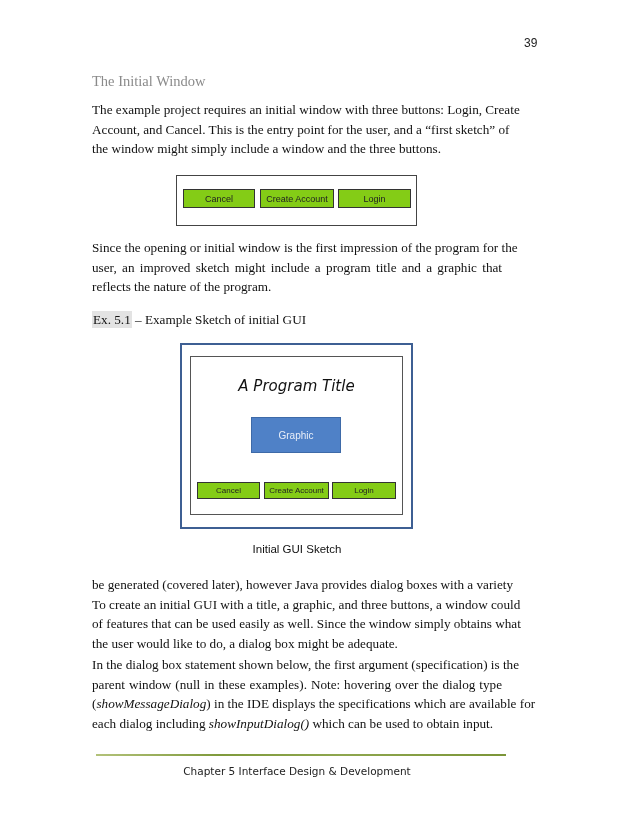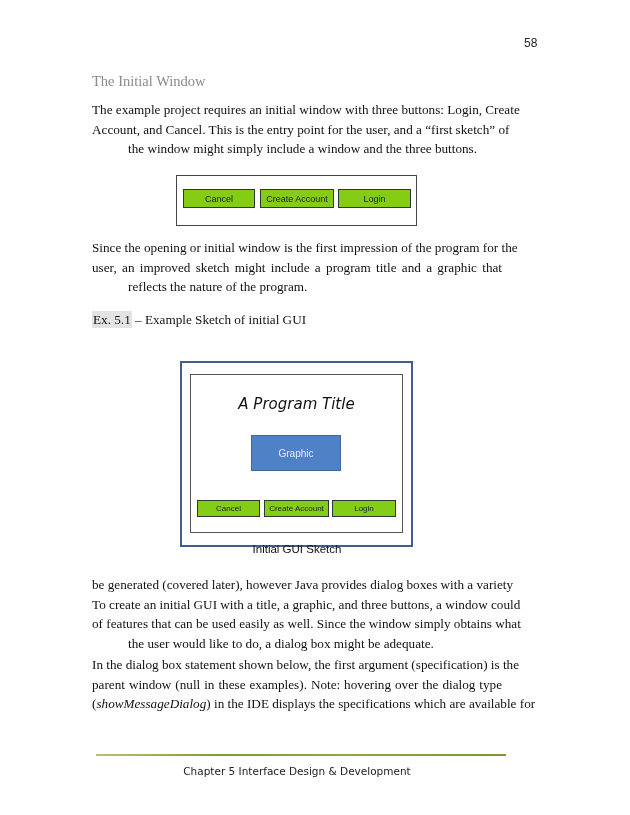--- a/index.html
+++ b/index.html
@@ -5,60 +5,60 @@
   * { box-sizing: border-box; margin: 0; padding: 0; }
   html, body { width: 630px; height: 815px; background: #ffffff; overflow: hidden; }
   body { position: relative; font-family: "Liberation Serif", "DejaVu Serif", serif; color: #111; }
 
   .page-number { position: absolute; top: 36px; left: 524px; font-size: 12px; font-family: "Liberation Sans", sans-serif; color: #222; }
 
   .heading { position: absolute; top: 73px; left: 92px; font-size: 14.5px; color: #8a8a8a; font-family: "Liberation Serif", serif; }
 
   .para { position: absolute; left: 92px; width: 410px; font-size: 13.2px; line-height: 19.5px; text-align: justify; color: #111; }
   .para .line { display: block; text-align: justify; text-align-last: justify; white-space: nowrap; }
-  .para .line.last { text-align-last: left; margin-left: 36px; }
+  .para .line.last { text-align-last: left; }
   .para i { font-style: italic; }
 
   #p1 { top: 100px; }
   #p2 { top: 238px; }
   #p3 { top: 575px; }
   #p4 { top: 655px; }
 
   
   .sketch1 { position: absolute; left: 176px; top: 175px; width: 241px; height: 51px; border: 1px solid #444; background: #fff; }
   .btn { position: absolute; border: 1px solid #333; background: #84cc16; font-family: "Liberation Sans", "DejaVu Sans", sans-serif; color: #222; display: flex; align-items: center; justify-content: center; white-space: nowrap; }
   .sketch1 .btn { top: 13px; height: 19px; font-size: 9px; }
   #s1-cancel { left: 6px; width: 72px; }
   #s1-create { left: 83px; width: 74px; }
   #s1-login { left: 161px; width: 73px; }
 
   
   .ex-label { position: absolute; top: 312px; left: 92px; font-size: 13.2px; color: #111; white-space: nowrap; }
   .ex-label .ex-num { background: #e3e3e3; padding: 1px 1px; }
 
   
-  .sketch2-outer { position: absolute; left: 180px; top: 343px; width: 233px; height: 186px; border: 2px solid #3e5f93; background: #fff; margin-top: 18px; }
+  .sketch2-outer { position: absolute; left: 180px; top: 343px; width: 233px; height: 186px; border: 2px solid #3e5f93; background: #fff; }
   .sketch2-inner { position: absolute; left: 8px; top: 11px; width: 213px; height: 159px; border: 1px solid #555; background: #fff; }
   .program-title { position: absolute; left: 0; width: 100%; top: 20px; text-align: center; font-family: "DejaVu Sans", "Liberation Sans", sans-serif; font-style: italic; font-size: 15px; color: #111; }
   .graphic-box { position: absolute; left: 60px; top: 60px; width: 90px; height: 36px; background: #4f81c7; border: 1px solid #3e6aa8; color: #e8eef8; font-family: "Liberation Sans", sans-serif; font-size: 10px; display: flex; align-items: center; justify-content: center; }
   .sketch2-inner .btn { top: 125px; height: 17px; font-size: 8px; }
   #s2-cancel { left: 6px; width: 63px; }
   #s2-create { left: 73px; width: 65px; }
   #s2-login { left: 141px; width: 64px; }
 
   .caption { position: absolute; top: 543px; left: 0; width: 594px; text-align: center; font-family: "Liberation Sans", "DejaVu Sans", sans-serif; font-size: 11.5px; color: #111; }
 
   
   .footer-rule { position: absolute; left: 96px; top: 754px; width: 410px; height: 2px; background: linear-gradient(to right, #b3c27a, #7f9a3c 30%, #8ea64e 60%, #7b9538); }
   .footer-text { position: absolute; top: 765px; left: 0; width: 594px; text-align: center; font-family: "DejaVu Sans", "Liberation Sans", sans-serif; font-size: 10.5px; color: #222; }
 </style>
 </head>
 <body>
 
-<div class="page-number">58</div>
+<div class="page-number">39</div>
 <div class="heading">The Initial Window</div>
 
 <div id="p1" class="para">
   <span class="line">The example project requires an initial window with three buttons: Login, Create</span>
   <span class="line">Account, and Cancel. This is the entry point for the user, and a “first sketch” of</span>
   <span class="line last">the window might simply include a window and the three buttons.</span>
 </div>
 
 <div class="sketch1">
   <div id="s1-cancel" class="btn">Cancel</div>
@@ -92,16 +92,17 @@
   <span class="line">be generated (covered later), however Java provides dialog boxes with a variety</span>
   <span class="line">To create an initial GUI with a title, a graphic, and three buttons, a window could</span>
   <span class="line">of features that can be used easily as well. Since the window simply obtains what</span>
   <span class="line last">the user would like to do, a dialog box might be adequate.</span>
 </div>
 
 <div id="p4" class="para">
   <span class="line">In the dialog box statement shown below, the first argument (specification) is the</span>
   <span class="line">parent window (null in these examples). Note: hovering over the dialog type</span>
   <span class="line"><span>(</span><i>showMessageDialog</i><span>) in the IDE displays the specifications which are available for</span></span>
+  <span class="line last"><span>each dialog including </span><i>showInputDialog()</i><span> which can be used to obtain input.</span></span>
 </div>
 
 <div class="footer-rule"></div>
 <div class="footer-text">Chapter 5 Interface Design &amp; Development</div>
 
 </body></html>

